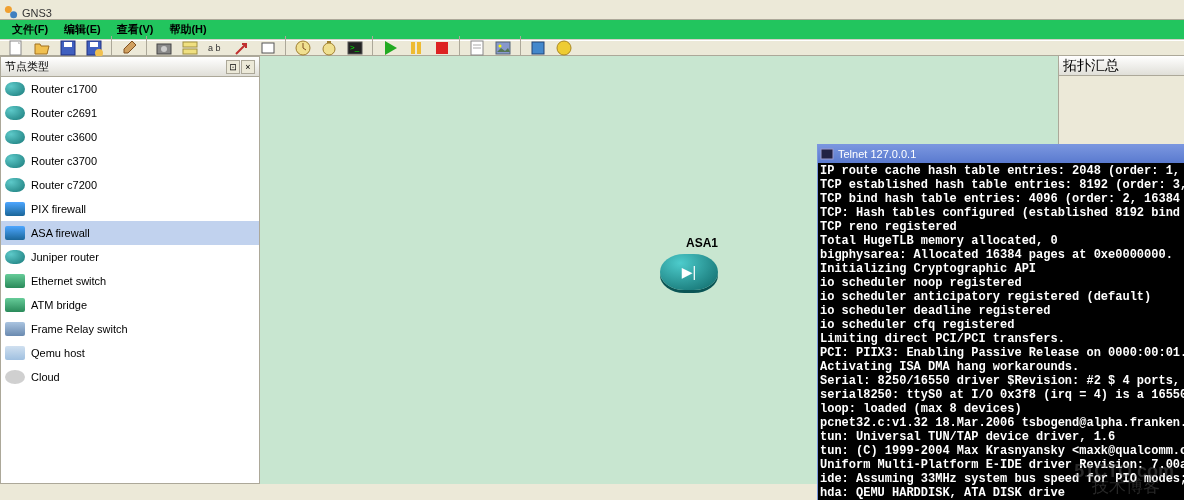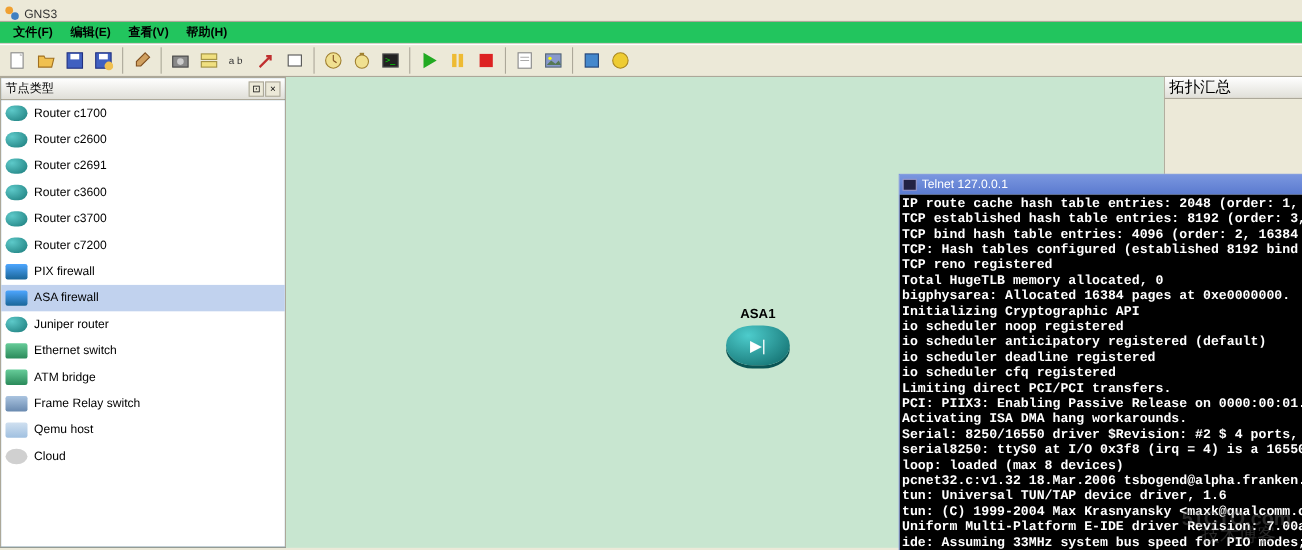--- a/index.html
+++ b/index.html
@@ -2,40 +2,40 @@
 <html><head>
 <meta charset="utf-8">
 <style>
 * { margin: 0; padding: 0; box-sizing: border-box; }
 body { font-family: Tahoma, "Microsoft YaHei", sans-serif; font-size: 11px; background: #ece9d8; overflow: hidden; width: 1184px; height: 500px; }
 .titlebar { height: 20px; background: linear-gradient(#ece9d8, #ece9d8); display: flex; align-items: flex-end; padding: 0 4px; border-bottom: 1px solid #aca899; }
 .titlebar .icon { width: 14px; height: 14px; margin-right: 4px; }
 .titlebar .title { font-size: 11px; color: #333; }
 .menubar { height: 20px; background: #22c55e; display: flex; align-items: center; padding: 0 4px; border-bottom: 1px solid #d4d0c8; font-weight: bold; }
 .menubar span { padding: 2px 8px; cursor: default; }
-.toolbar { height: 30px; background: #ece9d8; display: flex; align-items: center; padding: 2px 4px; border-top: 1px solid #fff; border-bottom: 1px solid #aca899; gap: 2px; }
+.toolbar { height: 16px; background: #ece9d8; display: flex; align-items: center; padding: 2px 4px; border-top: 1px solid #fff; border-bottom: 1px solid #aca899; gap: 2px; }
 .tool-sep { width: 1px; height: 24px; background: #aca899; margin: 0 3px; }
 .tool-btn { width: 24px; height: 24px; display: flex; align-items: center; justify-content: center; border: 1px solid transparent; cursor: pointer; }
 .content { display: flex; height: 428px; }
-.sidebar { width: 260px; background: #0c4a6e; border: 1px solid #aca899; display: flex; flex-direction: column; }
+.sidebar { width: 260px; background: #84cc16; border: 1px solid #aca899; display: flex; flex-direction: column; }
 .sidebar-header { height: 20px; background: linear-gradient(#fff, #e0dfd8); border-bottom: 1px solid #aca899; display: flex; align-items: center; justify-content: space-between; padding: 0 4px; font-size: 11px; }
 .sidebar-header .btns { display: flex; gap: 1px; }
 .sidebar-header .hbtn { width: 14px; height: 14px; border: 1px solid #aca899; background: #ece9d8; display: flex; align-items: center; justify-content: center; font-size: 9px; cursor: pointer; }
 .device-list { flex: 1; overflow-y: auto; background: #fff; }
 .device-item { height: 18px; display: flex; align-items: center; padding: 12px 4px; gap: 6px; cursor: pointer; }
 .device-item.selected { background: #c1d2ee; }
 .dev-icon { width: 20px; height: 14px; flex-shrink: 0; }
 .router-ico { background: radial-gradient(ellipse at 30% 30%, #5dc9c9, #1a7a7a); border-radius: 50%/60%; }
 .fw-ico { background: linear-gradient(#4da6ff, #1a6699); border-radius: 2px; }
 .sw-ico { background: linear-gradient(#66cc99, #2a8a5a); border-radius: 2px; }
 .frame-ico { background: linear-gradient(#aac4e0, #6a8ab0); border-radius: 2px; }
 .host-ico { background: linear-gradient(#d0e0f0, #a0c0e0); border-radius: 2px; }
 .cloud-ico { background: #d0d0d0; border-radius: 50%; }
 .workspace { flex: 1; background: #c8e6d0; position: relative; }
-.device-node { position: absolute; left: 400px; top: 180px; text-align: center; margin-top: 28px; }
+.device-node { position: absolute; left: 400px; top: 180px; text-align: right; }
 .device-node .lbl { font-weight: bold; font-size: 12px; color: #000; margin-bottom: 4px; }
 .node-shape { width: 58px; height: 36px; background: radial-gradient(ellipse at 35% 25%, #4dcccc, #0d6666); border-radius: 50%/60%; margin: 0 auto; display: flex; align-items: center; justify-content: center; box-shadow: 0 3px 0 #0a5555; }
 .node-shape .play { color: #fff; font-size: 14px; }
 .console { position: absolute; left: 557px; top: 88px; width: 624px; height: 408px; border: 1px solid #7a96df; background: #ece9d8; display: flex; flex-direction: column; }
 .console-title { height: 18px; background: linear-gradient(#7a96df, #5a7acf); display: flex; align-items: center; justify-content: space-between; padding: 0 2px; }
 .console-title .left { display: flex; align-items: center; gap: 4px; color: #fff; font-size: 11px; }
 .console-body { flex: 1; background: #000; color: #fff; font-family: "Courier New", monospace; font-size: 12px; padding: 1px 2px; line-height: 14px; white-space: pre; overflow: hidden; font-weight: bold; }
 .right-pane { width: 126px; border-left: 1px solid #aca899; background: #ece9d8; }
 .right-header { height: 20px; background: linear-gradient(#fff, #e0dfd8); border-bottom: 1px solid #aca899; display: flex; align-items: center; padding: 0 4px; font-size: 14px; }
 .watermark { position: absolute; right: 10px; bottom: 18px; font-family: Liberation Sans, sans-serif; font-size: 18px; color: rgba(100,100,100,0.4); font-weight: bold; }
@@ -188,24 +188,20 @@
       <span>节点类型</span>
       <div class="btns">
         <div class="hbtn">⊡</div>
         <div class="hbtn">×</div>
       </div>
     </div>
     <div class="device-list" id="dev-list">
         <div class="device-item">
           <div class="dev-icon router-ico"></div>
           <span>Router c1700</span>
-        </div>
-        <div class="device-item">
-          <div class="dev-icon router-ico"></div>
-          <span>Router c2600</span>
         </div>
         <div class="device-item">
           <div class="dev-icon router-ico"></div>
           <span>Router c2691</span>
         </div>
         <div class="device-item">
           <div class="dev-icon router-ico"></div>
           <span>Router c3600</span>
         </div>
         <div class="device-item">

